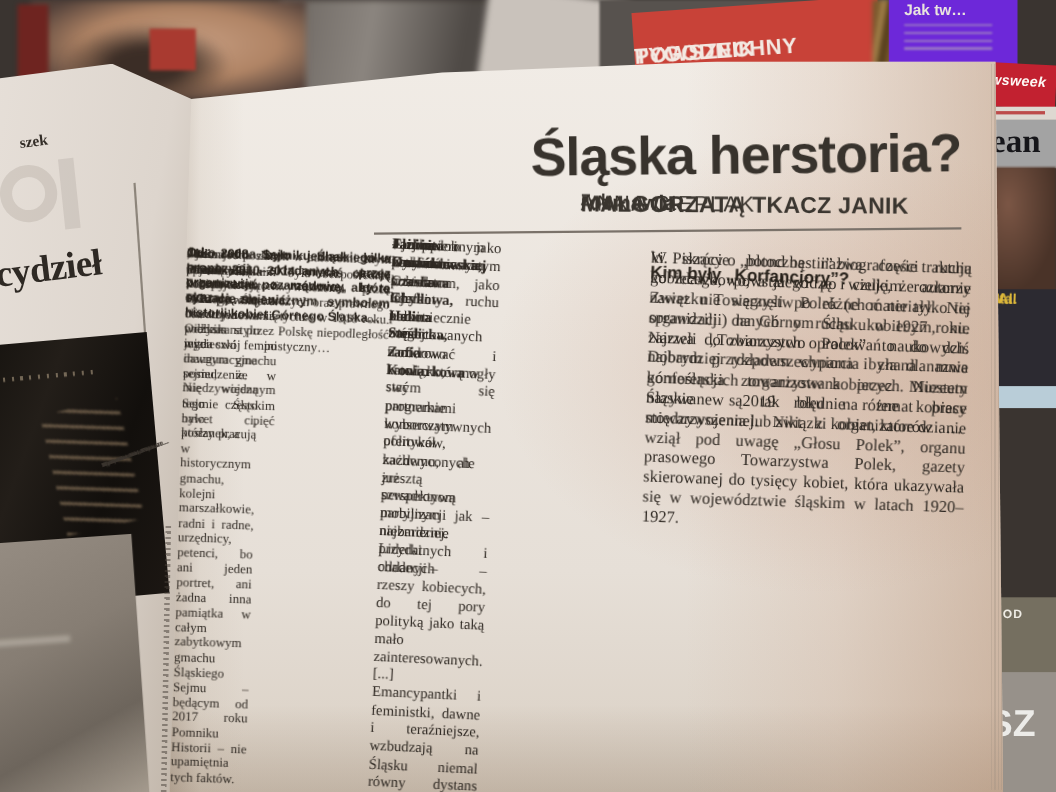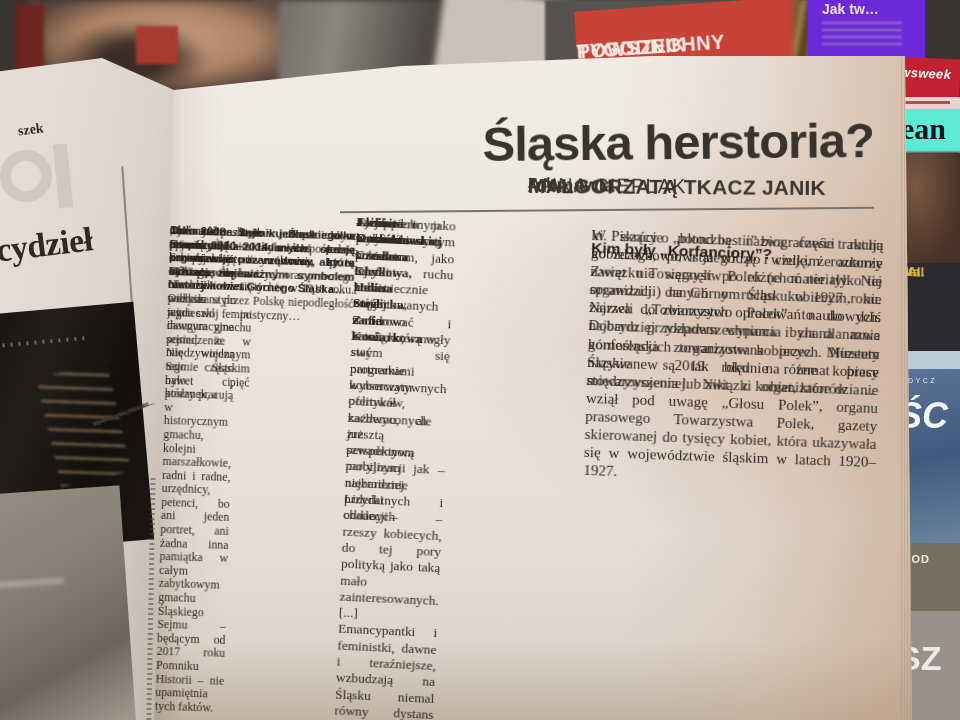--- a/index.html
+++ b/index.html
@@ -36,21 +36,21 @@
     filter:blur(.8px);}
 
   
   .nw-band{left:898px;top:58px;width:62px;height:40px;background:#c22130;transform:rotate(3deg);
     overflow:hidden;}
   .nw-band span{position:static;display:block;padding:8px 0 0 2px;
     font-family:"Liberation Sans",sans-serif;font-weight:700;font-style:italic;
     font-size:13px;color:#fdf8f4;letter-spacing:.3px;}
   .nw-sub{left:898px;top:97px;width:62px;height:12px;background:#ded8d1;}
   .nw-sub i{left:4px;top:4px;width:48px;height:3px;background:rgba(180,40,40,.8);filter:blur(.4px);}
-  .lean{left:900px;top:109px;width:60px;height:44px;background:#5eead4;overflow:hidden;}
+  .lean{left:900px;top:109px;width:60px;height:44px;background:#a3a3a3;overflow:hidden;}
   .lean span{position:static;display:block;font-family:"Liberation Serif",serif;font-weight:700;
     font-size:30px;line-height:40px;color:#16161a;margin-left:1px;}
   .hair2{left:898px;top:152px;width:62px;height:112px;
     background:radial-gradient(ellipse at 30% 30%,#7b5645,#4a3328 72%);filter:blur(1px);}
   .darkmag{left:896px;top:263px;width:64px;height:90px;background:#2c2a31;overflow:hidden;}
   .darkmag span{position:static;display:block;font-family:"Liberation Sans",sans-serif;
     font-weight:700;font-size:13px;line-height:17px;color:#ddb83a;
     transform:rotate(2deg);padding-left:4px;filter:blur(.4px);}
   .blueband{left:896px;top:351px;width:64px;height:20px;background:#b9cdd8;filter:blur(.5px);}
   .bluemag{left:894px;top:369px;width:66px;height:176px;overflow:hidden;
@@ -170,24 +170,20 @@
   <div class="lean">
     <span>ean</span>
   </div>
   <div class="hair2"></div>
   <div class="darkmag">
     <span>t All</span>
     <span>Sta</span>
     <span>W…</span>
   </div>
   <div class="blueband"></div>
-  <div class="bluemag">
-    <span class="sm">ODYCZ</span>
-    <span class="bg">ŚC</span>
-  </div>
   <div class="olive">
     <span>GOD</span>
   </div>
   <div class="greymag">
     <span>SZ</span>
   </div>
 
   <div class="pageL">
     <i class="ghost1"></i>
     <i class="ghost2"></i>

